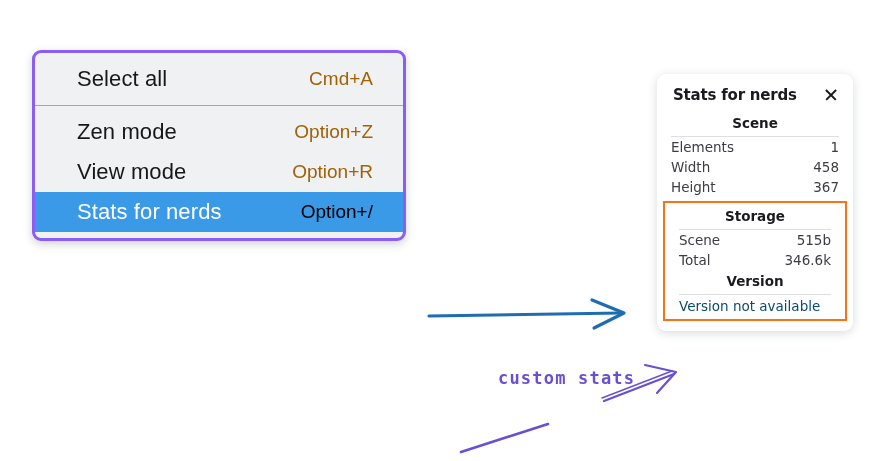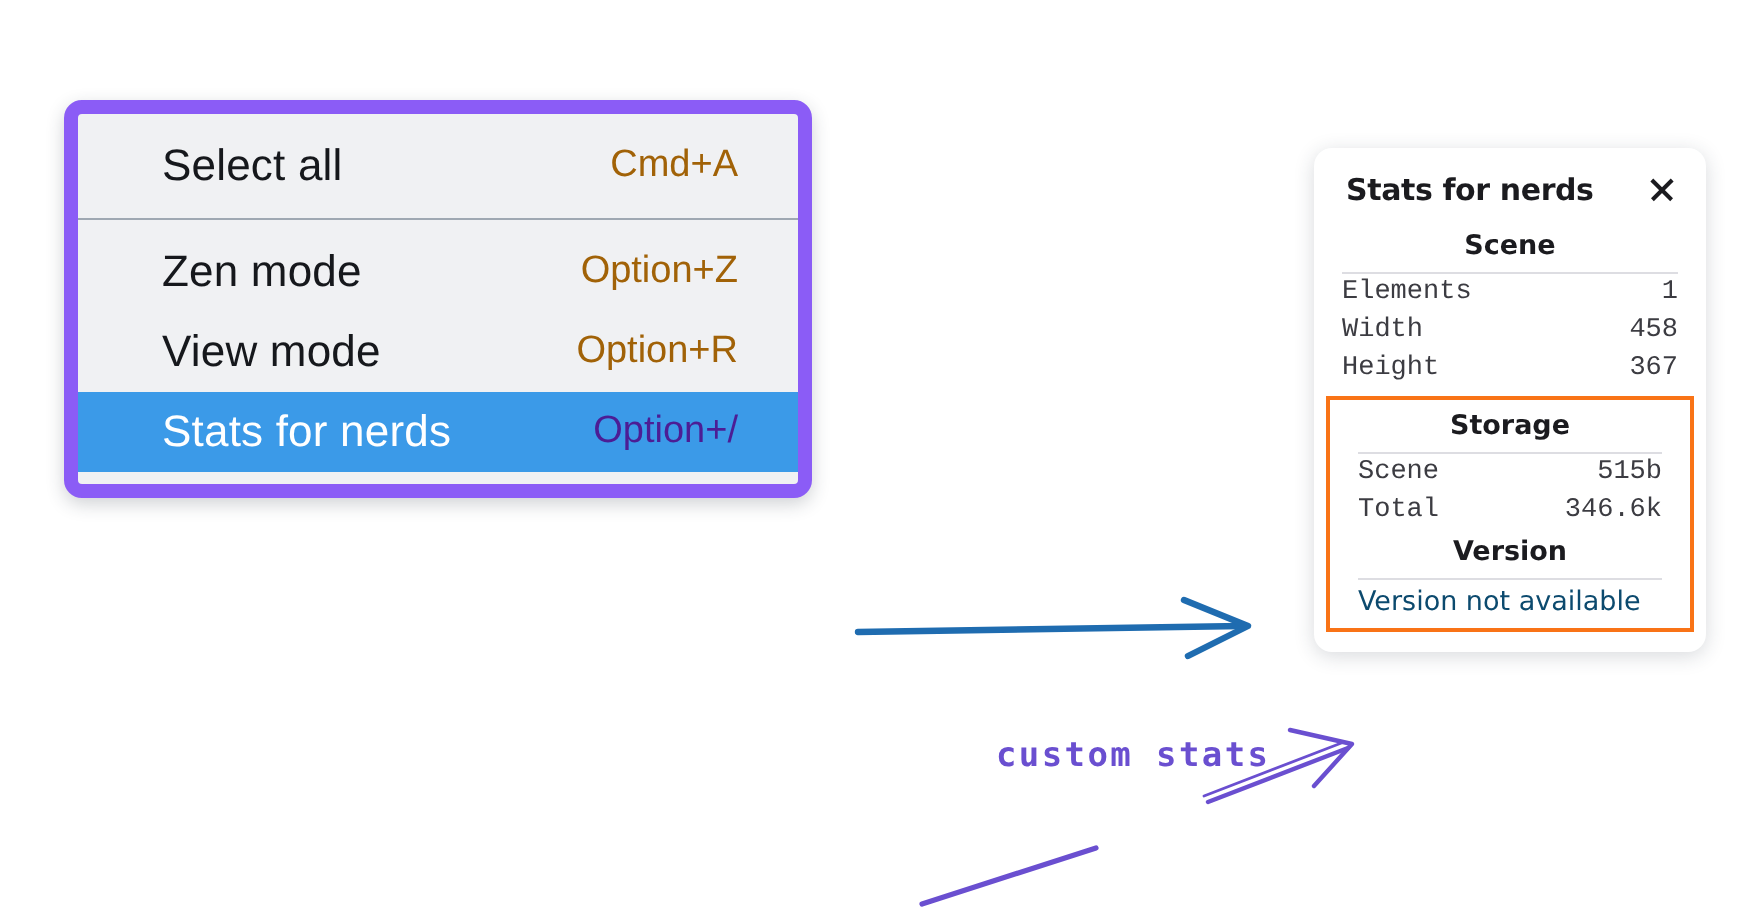--- a/index.html
+++ b/index.html
@@ -23,21 +23,21 @@
     height: 461px;
   }
 
   
   #context-menu {
     position: absolute;
     left: 32px;
     top: 50px;
     width: 374px;
     background: #f0f1f3;
-    border: 7px solid #8b5cf6;
+    border: 3px solid #8b5cf6;
     border-radius: 9px;
     box-shadow: 0 3px 9px rgba(40,50,65,0.22);
     overflow: hidden;
     box-sizing: border-box;
   }
   .menu-group {
     padding: 6px 0;
   }
   .menu-group + .menu-group {
     border-top: 1px solid #9fa8b2;
@@ -62,21 +62,21 @@
     color: #a16207;
     white-space: nowrap;
   }
   .menu-item.selected {
     background: #3b9ae8;
   }
   .menu-item.selected .label {
     color: #ffffff;
   }
   .menu-item.selected .shortcut {
-    color: #4c1d95;
+    color: #000000;
   }
 
   
   #stats-panel {
     position: absolute;
     left: 657px;
     top: 74px;
     width: 196px;
     background: #ffffff;
     border-radius: 9px;
@@ -130,21 +130,20 @@
     background: #dddde2;
     margin: 0 14px;
   }
   .stat-row {
     display: flex;
     align-items: center;
     justify-content: space-between;
     padding: 2px 14px;
     font-size: 13.5px;
     color: #3c3c42;
-    font-family: Liberation Mono, monospace;
   }
   .stat-row .val {
     color: #3c3c42;
   }
   .stat-note {
     padding: 3px 14px 2px 14px;
     font-size: 13.5px;
     color: #0c4a6e;
   }
 

